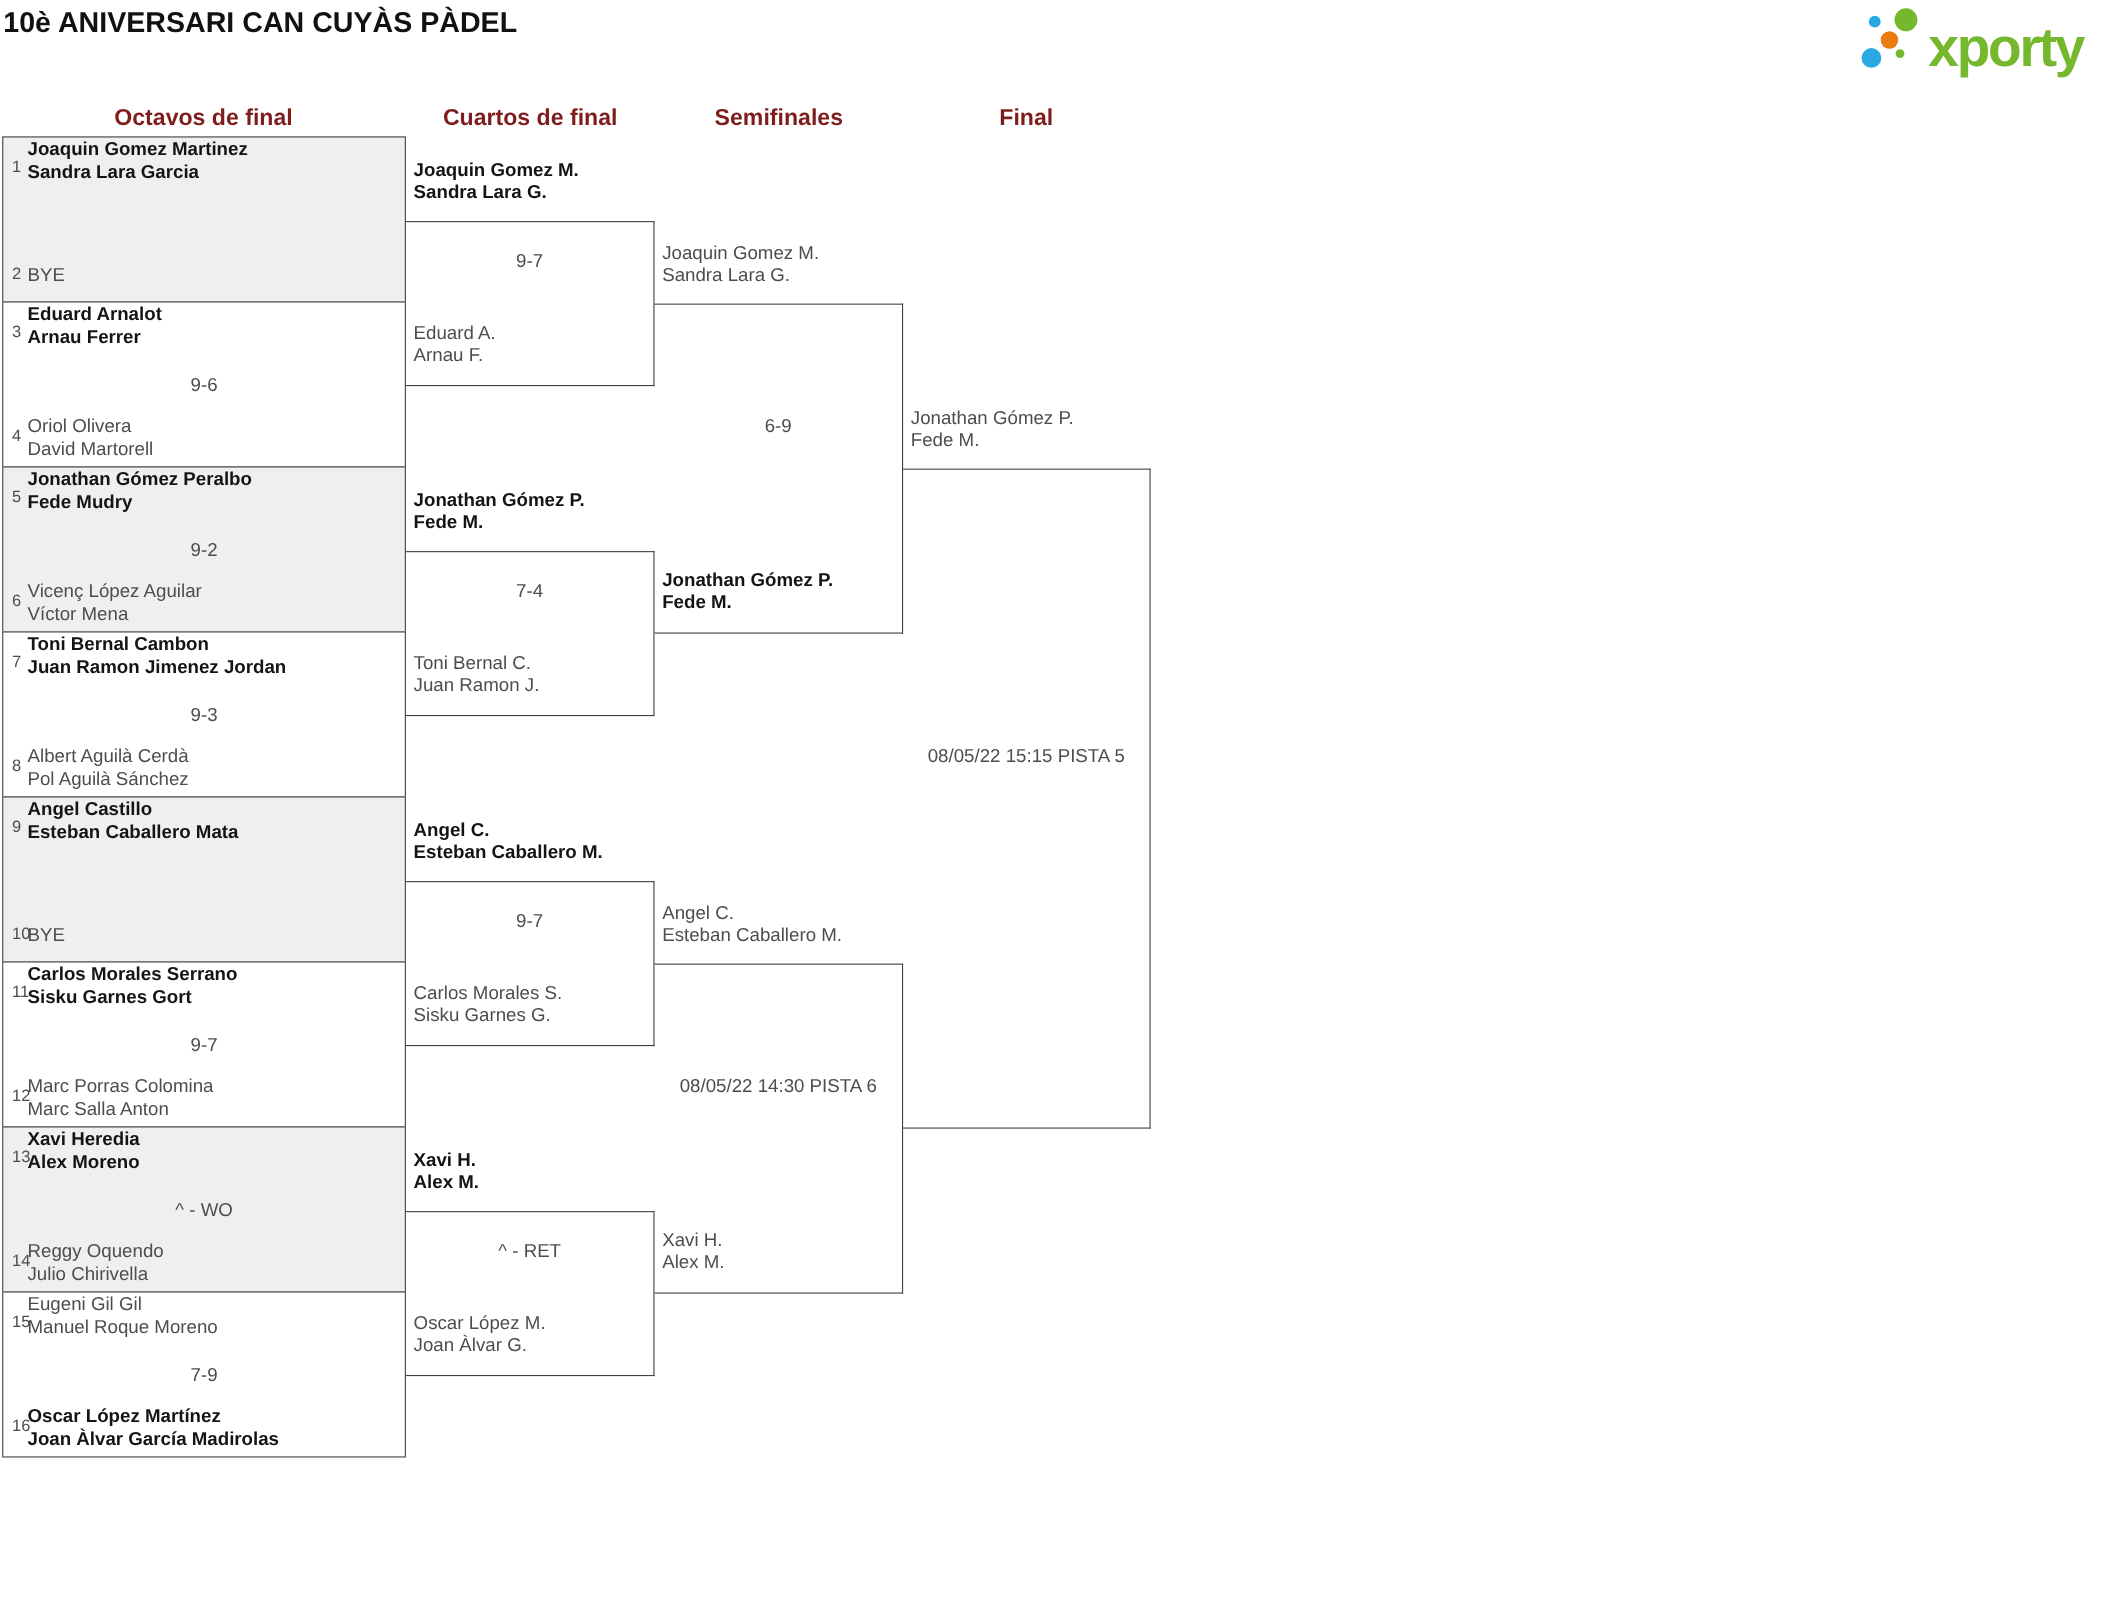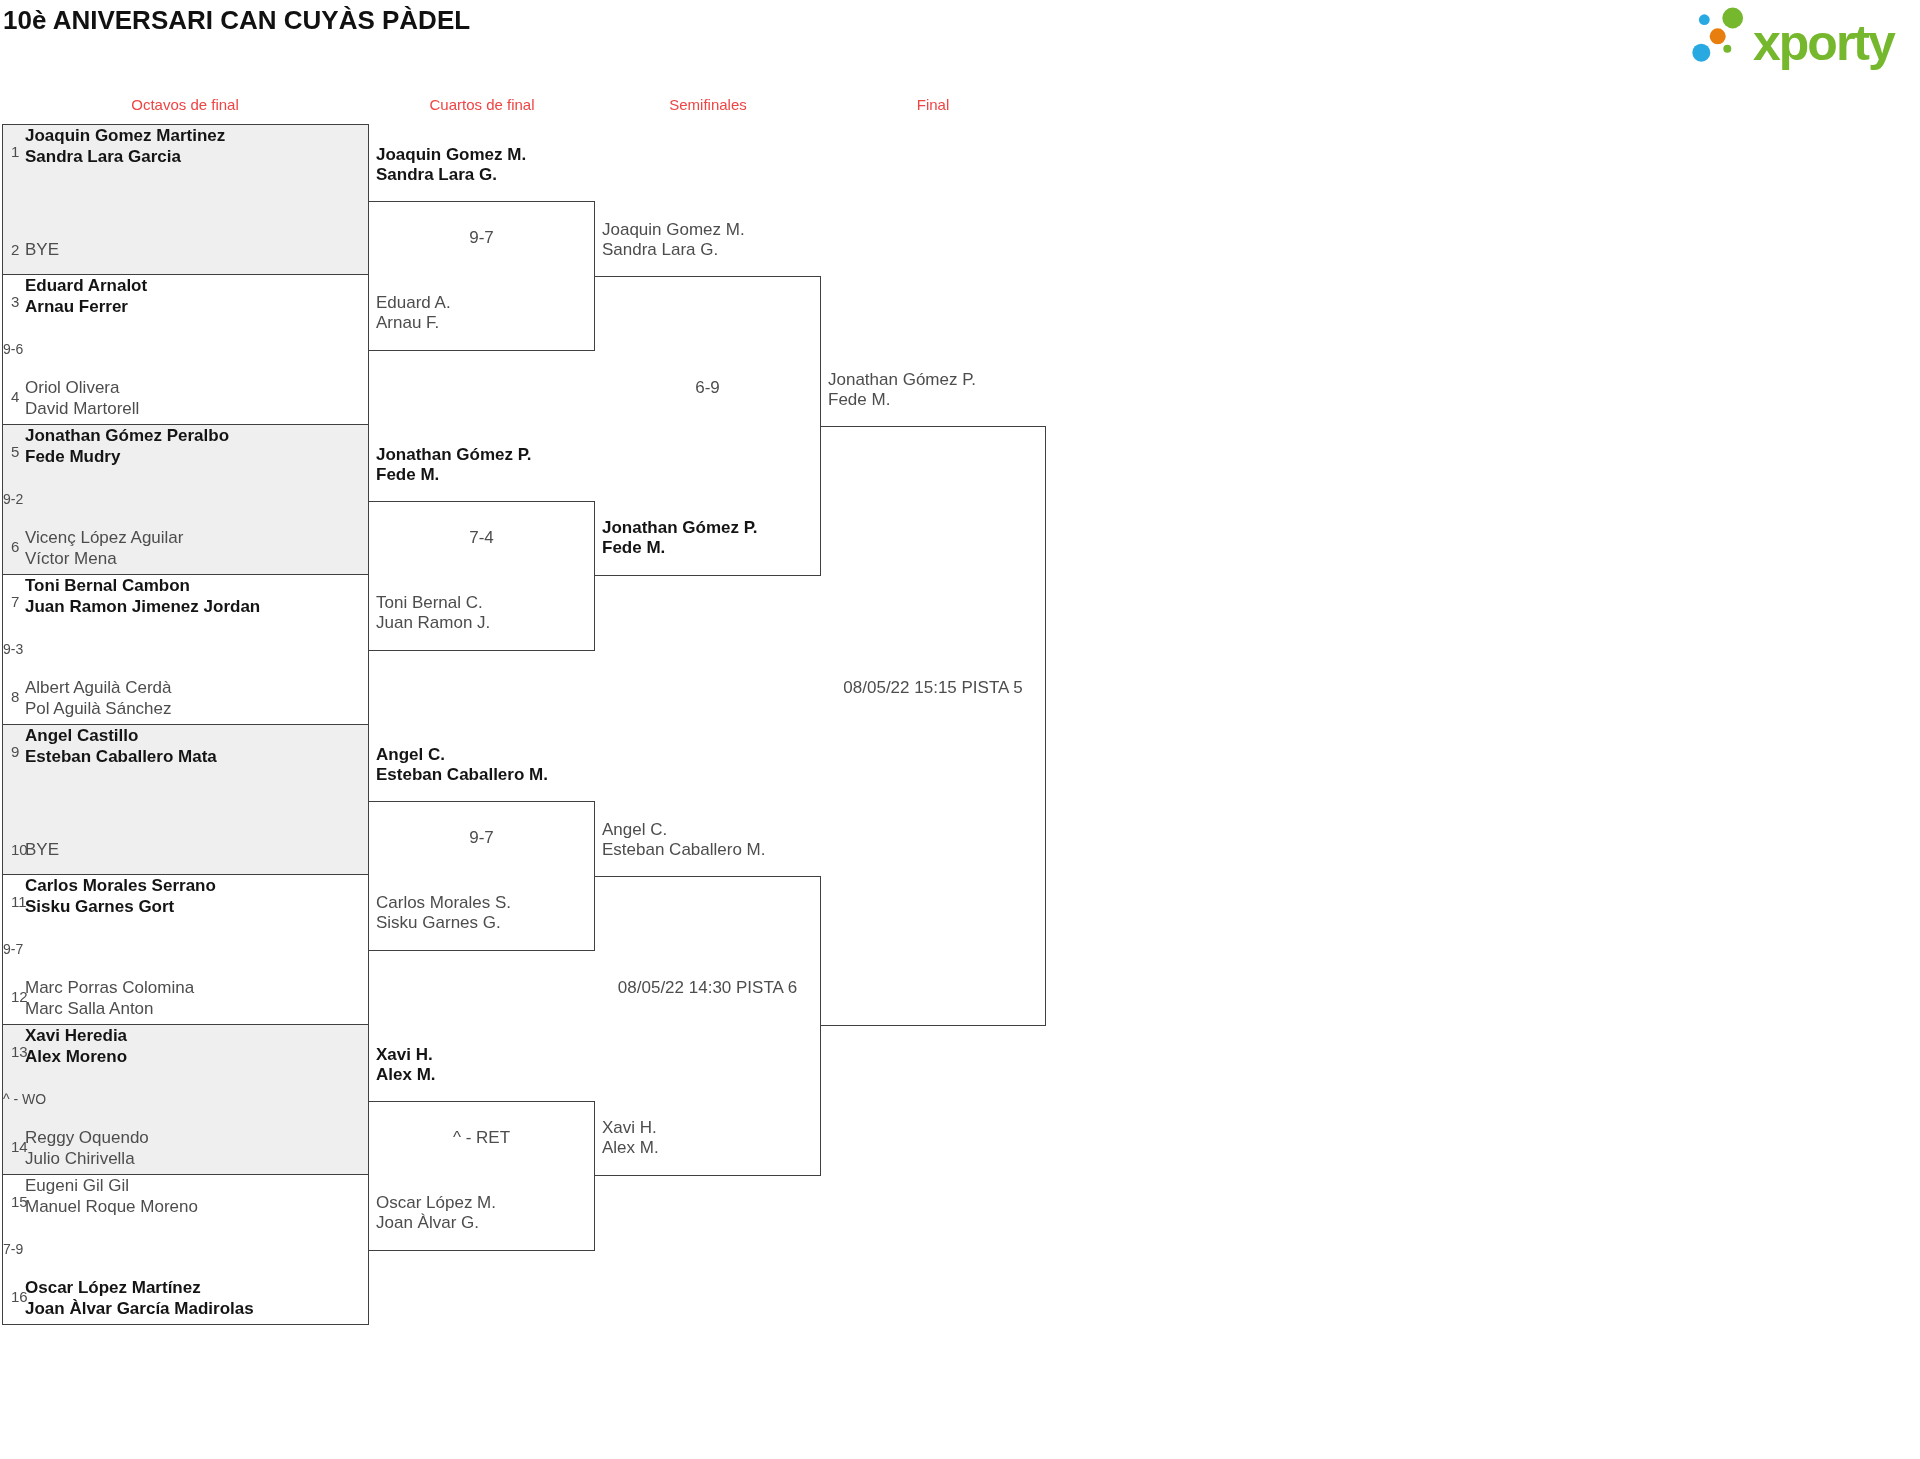--- a/index.html
+++ b/index.html
@@ -1,34 +1,34 @@
 <!DOCTYPE html>
 <html><head>
 <meta charset="utf-8">
 <style>
   html,body{margin:0;padding:0;background:#fff}
   .page{position:relative;width:1920px;height:1459px;background:#fff;overflow:hidden;
         font-family:"Liberation Sans",sans-serif;color:#1a1a1a}
   .title{position:absolute;left:3px;top:2px;font-size:26px;font-weight:700;line-height:37px;color:#111}
-  .rh{position:absolute;top:96px;transform:translateX(-50%);font-size:15px;font-weight:400;color:#ef4444;white-space:nowrap}
+  .rh{position:absolute;top:96px;transform:translateX(-50%);font-size:21px;font-weight:700;color:#7f1d1d;white-space:nowrap}
 
   
   .om{position:absolute;left:2px;width:367px;height:151px;border:1px solid #404040;box-sizing:border-box;background:#fff}
   .om.alt{background:#efefef}
   .nm{font-size:17px;line-height:21px;white-space:nowrap;color:#4d4d4d}
   .nm.w{font-weight:700;color:#141414}
   .oa{position:absolute;left:22px;top:0}
   .ob{position:absolute;left:22px;bottom:5px}
   .ob.bye{bottom:14px}
   .seed{position:absolute;left:8px;font-size:15px;line-height:21px;color:#4d4d4d}
   .sa{top:16px}
   .sb{bottom:17px}
   .sb.bye{bottom:14px}
-  .osc{position:absolute;left:0;right:0;top:calc(50% - 11px);
-       font-size:14px;line-height:21px;color:#4d4d4d;white-space:nowrap}
+  .osc{position:absolute;left:0;right:0;top:calc(50% - 11px);text-align:center;
+       font-size:17px;line-height:21px;color:#4d4d4d;white-space:nowrap}
 
   
   .km{position:absolute;border:1px solid #404040;border-left:none;box-sizing:border-box}
   .km .nm{line-height:20px}
   .lbl{position:absolute;left:7px}
   .la{bottom:calc(100% + 17px)}
   .lb{bottom:17px}
   .ksc{position:absolute;left:0;right:0;top:calc(50% - 48px);text-align:center;
        font-size:17px;line-height:20px;color:#4d4d4d;white-space:nowrap}
 

